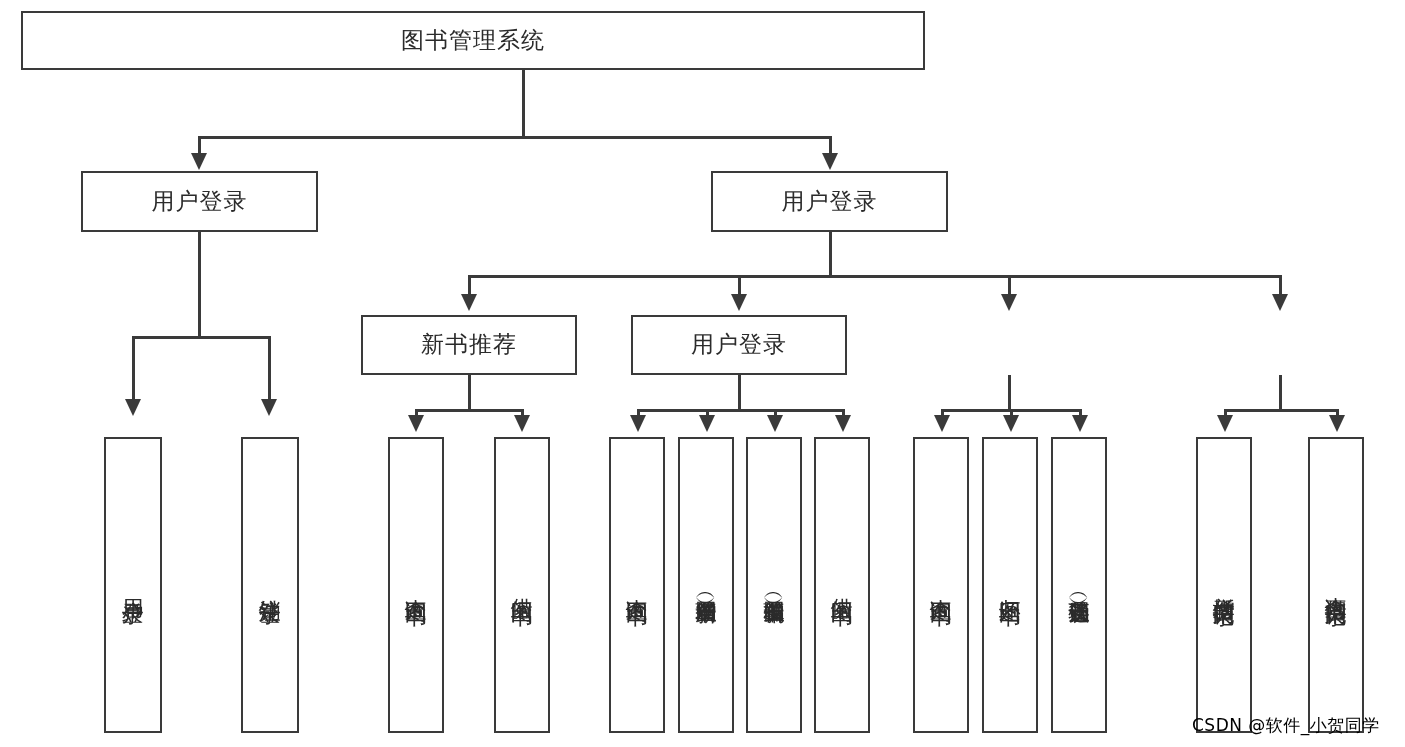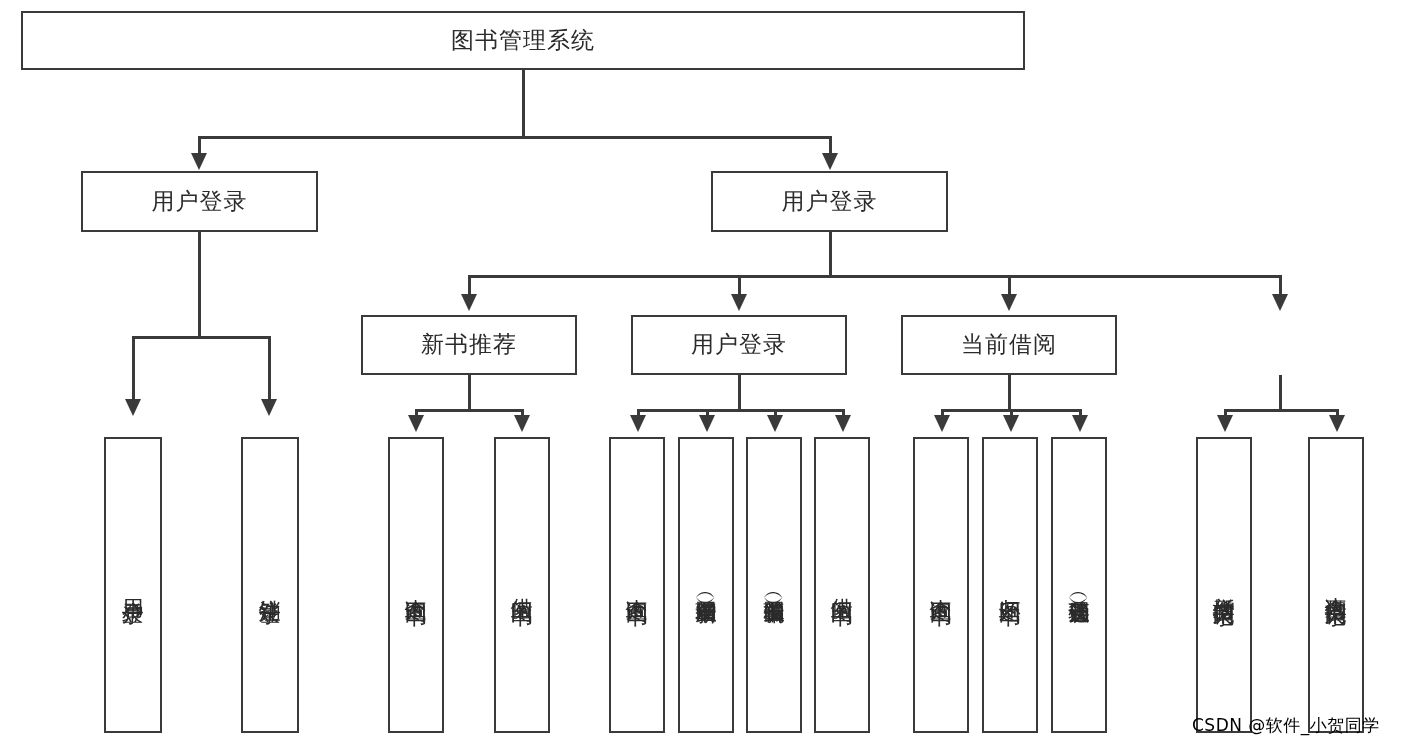--- a/index.html
+++ b/index.html
@@ -79,21 +79,21 @@
     white-space: nowrap;
     z-index: 5;
     letter-spacing: 0.5px;
   }
 </style>
 </head>
 <body>
 
 <div id="canvas">
 
-  <div class="node horiz" style="left:21px; top:11px; width:1004px; height:59px;">
+  <div class="node horiz" style="left:21px; top:11px; width:904px; height:59px;">
     <span>图书管理系统</span>
   </div>
 
   <div class="vline" style="left:522px; top:70px; height:67px;"></div>
 
   <div class="hline" style="left:198px; top:136px; width:633px;"></div>
 
   <div class="vline" style="left:198px; top:136px; height:22px;"></div>
   <div class="arrow" style="left:191px; top:153px;"></div>
   <div class="vline" style="left:829px; top:136px; height:22px;"></div>
@@ -134,23 +134,20 @@
   <div class="arrow" style="left:1001px; top:294px;"></div>
 
   <div class="vline" style="left:1279px; top:275px; height:22px;"></div>
   <div class="arrow" style="left:1272px; top:294px;"></div>
 
   <div class="node horiz" style="left:361px; top:315px; width:216px; height:60px;">
     <span>新书推荐</span>
   </div>
   <div class="node horiz" style="left:631px; top:315px; width:216px; height:60px;">
     <span>用户登录</span>
-  </div>
-  <div class="node horiz" style="left:901px; top:315px; width:216px; height:60px;">
-    <span>当前借阅</span>
   </div>
 
   <div class="vline" style="left:468px; top:375px; height:35px;"></div>
   <div class="hline" style="left:415px; top:409px; width:106px;"></div>
   <div class="vline" style="left:415px; top:409px; height:9px;"></div>
   <div class="arrow" style="left:408px; top:415px;"></div>
   <div class="vline" style="left:521px; top:409px; height:9px;"></div>
   <div class="arrow" style="left:514px; top:415px;"></div>
 
   <div class="node vert" style="left:388px; top:437px; width:56px; height:296px;">

